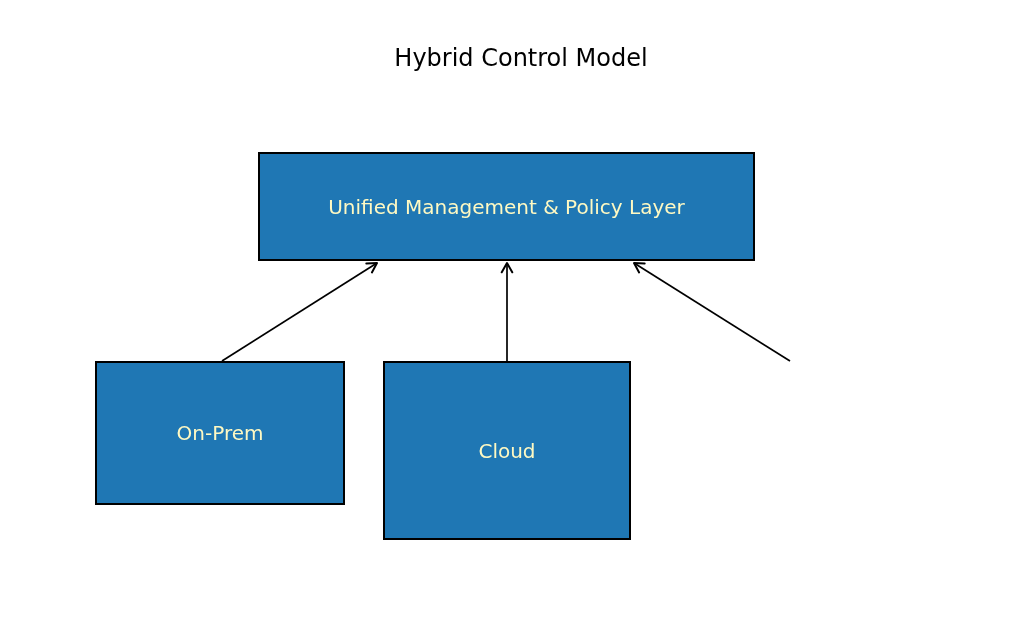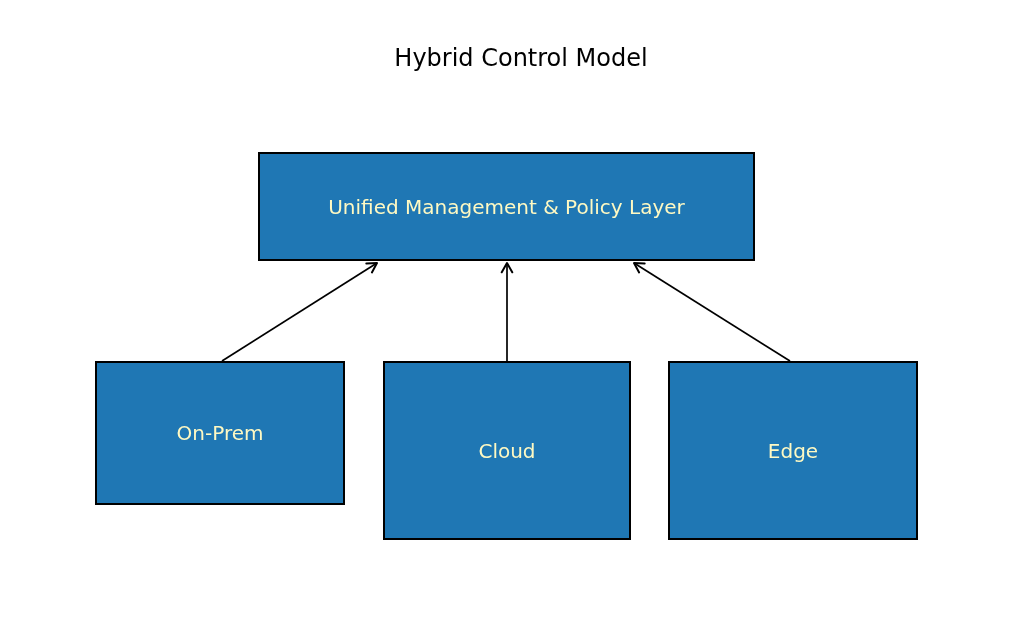--- a/index.html
+++ b/index.html
@@ -96,17 +96,14 @@
   </div>
 
   <div class="node node-onprem">
     <span>On-Prem</span>
   </div>
 
   <div class="node node-cloud">
     <span>Cloud</span>
   </div>
 
-  <div class="node node-edge">
-    <span>Edge</span>
-  </div>
 
 </div>
 
 </body></html>

